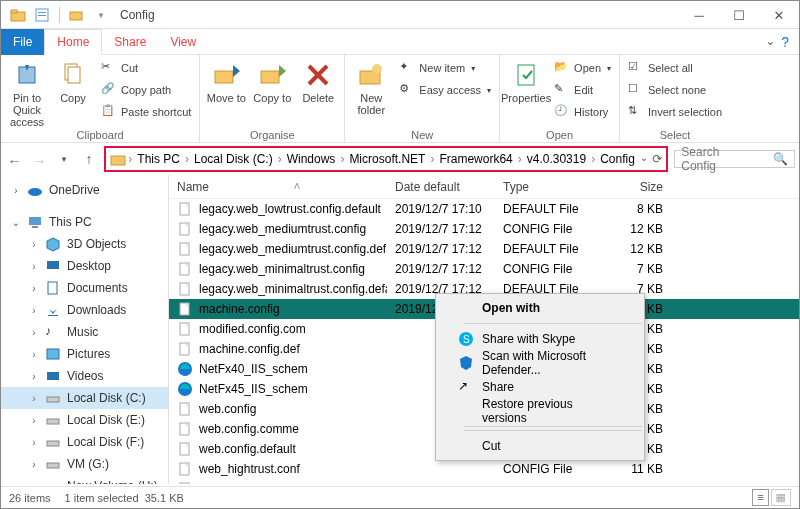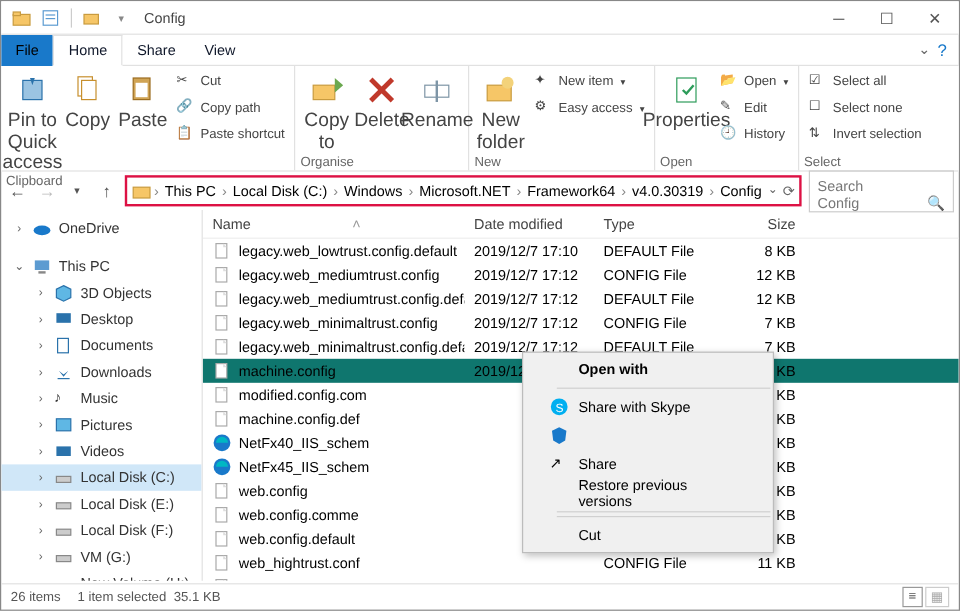--- a/index.html
+++ b/index.html
@@ -9,43 +9,43 @@
 .titlebar { height: 28px; display: flex; align-items: center; background: #fff; border-bottom: 1px solid #e1e1e1; position: relative; }
 .titlebar .qat { display: flex; align-items: center; gap: 2px; padding-left: 6px; }
 .qat-btn { width: 22px; height: 22px; display: flex; align-items: center; justify-content: center; }
 .qat-sep { width: 1px; height: 16px; background: #ccc; margin: 0 4px; }
 .title-text { margin-left: 8px; font-size: 12px; color: #444; }
 .window-controls { position: absolute; right: 0; top: 0; display: flex; }
 .wc-btn { width: 40px; height: 28px; display: flex; align-items: center; justify-content: center; font-size: 13px; color: #555; }
 
 
 .tabs { height: 26px; display: flex; align-items: center; border-bottom: 1px solid #e1e1e1; }
-.tab { padding: 4px 12px; font-size: 12px; color: #0f172a; height: 26px; display: flex; align-items: center; }
-.tab.file { background: #1979ca; color: #000000; }
+.tab { padding: 4px 12px; font-size: 12px; color: #ef4444; height: 26px; display: flex; align-items: center; }
+.tab.file { background: #1979ca; color: #ffffff; }
 .tab.active { border: 1px solid #e1e1e1; border-bottom: 1px solid #fff; margin-bottom: -1px; background: #fff; }
 .tab-controls { margin-left: auto; display: flex; gap: 6px; padding-right: 10px; }
 
 
 .ribbon { height: 88px; display: flex; border-bottom: 1px solid #e1e1e1; background: #fff; }
 .rgroup { border-right: 1px solid #e1e1e1; display: flex; flex-direction: column; padding: 2px 4px 0 4px; }
 .rgroup .content { display: flex; flex: 1; align-items: flex-start; gap: 2px; }
-.rgroup .label { text-align: left; font-size: 11px; color: #666; padding-bottom: 1px; }
-.rbtn-lg { display: flex; flex-direction: column; align-items: center; justify-content: flex-end; width: 44px; padding-top: 4px; font-size: 16px; color: #444; line-height: 1.1; text-align: center; }
+.rgroup .label { text-align: center; font-size: 11px; color: #666; padding-bottom: 1px; }
+.rbtn-lg { display: flex; flex-direction: column; align-items: center; justify-content: flex-end; width: 44px; padding-top: 4px; font-size: 11px; color: #444; line-height: 1.1; text-align: center; }
 .rbtn-lg .icon { width: 28px; height: 28px; margin-bottom: 3px; }
 .rbtn-sm { display: flex; align-items: center; font-size: 11px; color: #444; height: 22px; padding: 0 4px; gap: 4px; white-space: nowrap; }
 .rbtn-sm .icon { width: 16px; height: 16px; }
 .rstack { display: flex; flex-direction: column; justify-content: flex-start; }
 
 
 .addrbar { height: 32px; display: flex; align-items: center; padding: 2px 4px; gap: 6px; }
 .navbtn { width: 24px; height: 24px; display: flex; align-items: center; justify-content: center; color: #555; font-size: 14px; }
 .addrbox { flex: 1; height: 26px; border: 2px solid #d14; display: flex; align-items: center; font-size: 12px; padding: 0 4px; gap: 2px; }
 .addrbox .crumb { padding: 0 3px; white-space: nowrap; }
 .addrbox .sep { color: #888; }
-.searchbox { width: 150px; height: 35px; border: 1px solid #ccc; display: flex; align-items: flex-end; padding: 0 6px; font-size: 12px; color: #777; gap: 20px; }
+.searchbox { width: 150px; height: 18px; border: 1px solid #ccc; display: flex; align-items: center; padding: 0 6px; font-size: 12px; color: #777; gap: 20px; }
 
 
 .main { display: flex; height: 309px; }
 .navpane { width: 168px; border-right: 1px solid #e1e1e1; overflow: hidden; font-size: 12px; padding-top: 4px; }
 .nav-item { display: flex; align-items: center; height: 22px; padding-left: 24px; gap: 6px; color: #333; }
 .nav-item.l1 { padding-left: 10px; }
 .nav-item.l2 { padding-left: 28px; }
 .nav-item.selected { background: #d0e7f8; }
 .nav-item .tw { width: 10px; text-align: center; color: #666; font-size: 10px; }
 .nav-item .icon { width: 16px; height: 16px; flex-shrink: 0; }
@@ -142,29 +142,20 @@
       </div>
       <div class="rbtn-lg">
         <span class="icon">
             <svg width="28" height="28">
               <rect x="6" y="3" width="12" height="16" fill="#fff" stroke="#c78f2d"></rect>
               <rect x="9" y="6" width="12" height="16" fill="#fff" stroke="#c78f2d"></rect>
             </svg>
           </span>
         <span>Copy</span>
       </div>
-      <div class="rbtn-lg">
-        <span class="icon">
-            <svg width="28" height="28">
-              <rect x="6" y="4" width="14" height="18" fill="#d0a455" stroke="#9c6d20"></rect>
-              <rect x="8" y="8" width="10" height="12" fill="#fff"></rect>
-            </svg>
-          </span>
-        <span>Paste</span>
-      </div>
       <div class="rstack">
         <div class="rbtn-sm">
             <span class="icon">✂</span>
             <span>Cut</span>
           </div>
         <div class="rbtn-sm">
             <span class="icon">🔗</span>
             <span>Copy path</span>
           </div>
         <div class="rbtn-sm">
@@ -175,42 +166,42 @@
     </div>
     <div class="label">Clipboard</div>
   </div>
 
   <div class="rgroup">
     <div class="content">
       <div class="rbtn-lg">
           <span class="icon">
             <svg width="28" height="28">
               <rect x="3" y="10" width="18" height="12" fill="#f6c667" stroke="#c99b3f"></rect>
+              <polygon points="21,4 28,10 21,16" fill="#2a72ab"></polygon>
+            </svg>
+          </span>
+          <span>Move to</span>
+        </div>
+      <div class="rbtn-lg">
+          <span class="icon">
+            <svg width="28" height="28">
+              <rect x="3" y="10" width="18" height="12" fill="#f6c667" stroke="#c99b3f"></rect>
               <polygon points="21,4 28,10 21,16" fill="#6aa84f"></polygon>
             </svg>
           </span>
           <span>Copy to</span>
         </div>
       <div class="rbtn-lg">
           <span class="icon">
             <svg width="28" height="28">
               <line x1="5" y1="5" x2="23" y2="23" stroke="#c0392b" stroke-width="4"></line>
               <line x1="23" y1="5" x2="5" y2="23" stroke="#c0392b" stroke-width="4"></line>
             </svg>
           </span>
           <span>Delete</span>
-        </div>
-      <div class="rbtn-lg">
-          <span class="icon">
-            <svg width="28" height="28">
-              <rect x="4" y="10" width="20" height="10" fill="#fff" stroke="#7e95a6"></rect>
-              <line x1="14" y1="6" x2="14" y2="24" stroke="#7e95a6" stroke-width="2"></line>
-            </svg>
-          </span>
-          <span>Rename</span>
         </div>
     </div>
     <div class="label">Organise</div>
   </div>
 
   <div class="rgroup">
     <div class="content">
       <div class="rbtn-lg">
           <span class="icon">
             <svg width="28" height="28">
@@ -454,21 +445,21 @@
       </div>
 
   </div>
 
   <div class="files">
     <div class="fhead">
       <div class="c-name">
           <span>Name</span>
           <span style="margin:0 auto;color:#999">˄</span>
         </div>
-      <div class="c-date">Date modified</div>
+      <div class="c-date">Date default</div>
       <div class="c-type">Type</div>
       <div class="c-size">Size</div>
     </div>
     <div class="fbody" id="fbody">
         <div class="frow">
           <div class="c-name">
             <span class="fi">
               <svg width="16" height="16">
                 <rect x="3" y="2" width="9" height="12" fill="#fff" stroke="#aaa"></rect>
                 <polygon points="9,2 12,5 9,5" fill="#ddd"></polygon>
@@ -691,20 +682,21 @@
             </svg>
           </span>
           <span>Share with Skype</span>
         </div>
       <div class="ctx-item">
           <span class="cmicon">
             <svg width="16" height="16">
               <path d="M8 1 L14 4 L13 12 L8 15 L3 12 L2 4 Z" fill="#1979ca"></path>
             </svg>
           </span>
+          <span>Scan with Microsoft Defender...</span>
         </div>
       <div class="ctx-item">
           <span class="cmicon">↗</span>
           <span>Share</span>
         </div>
       <div class="ctx-item">
           <span>Restore previous versions</span>
         </div>
       <div class="ctx-sep"></div>
       <div class="ctx-sep"></div>

